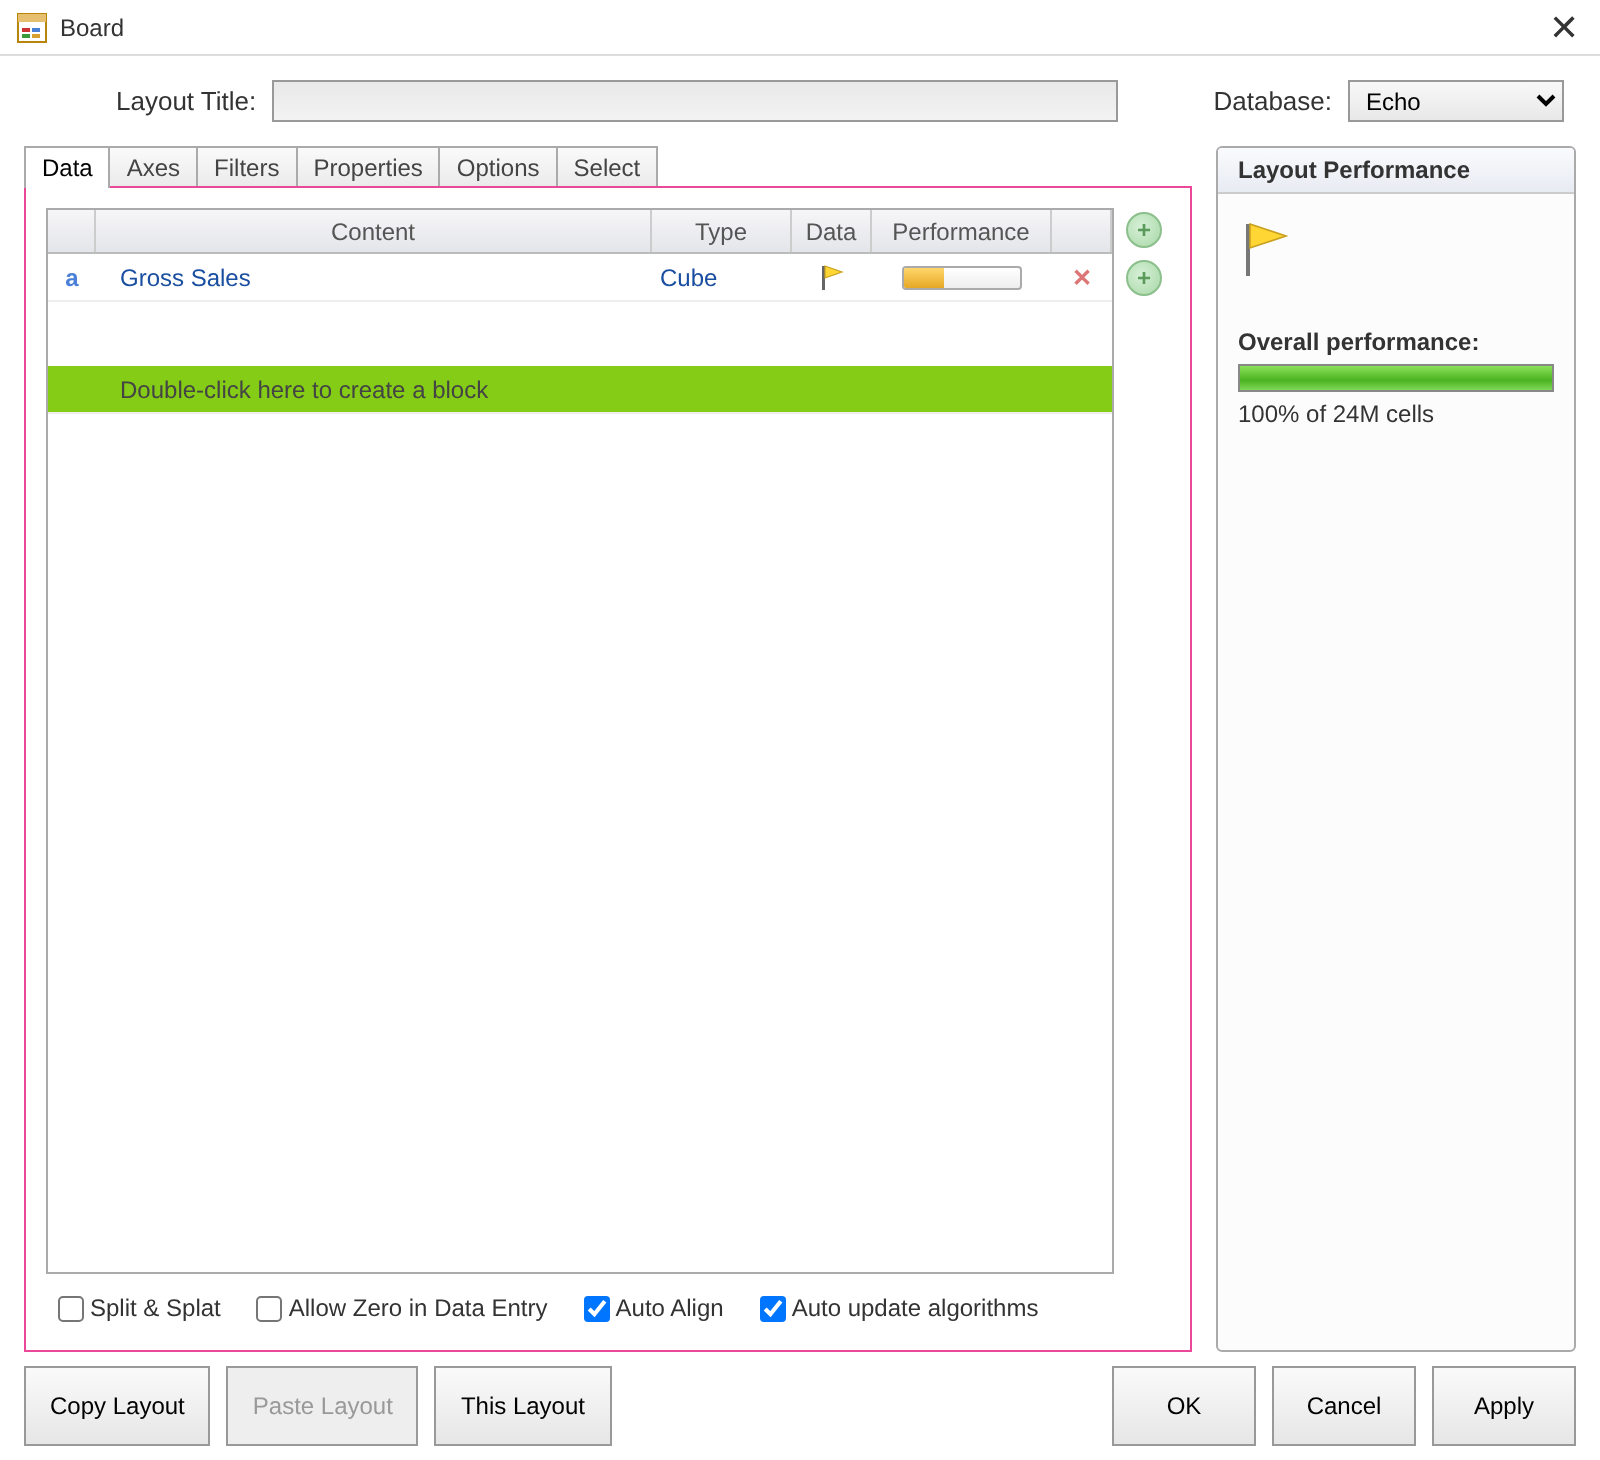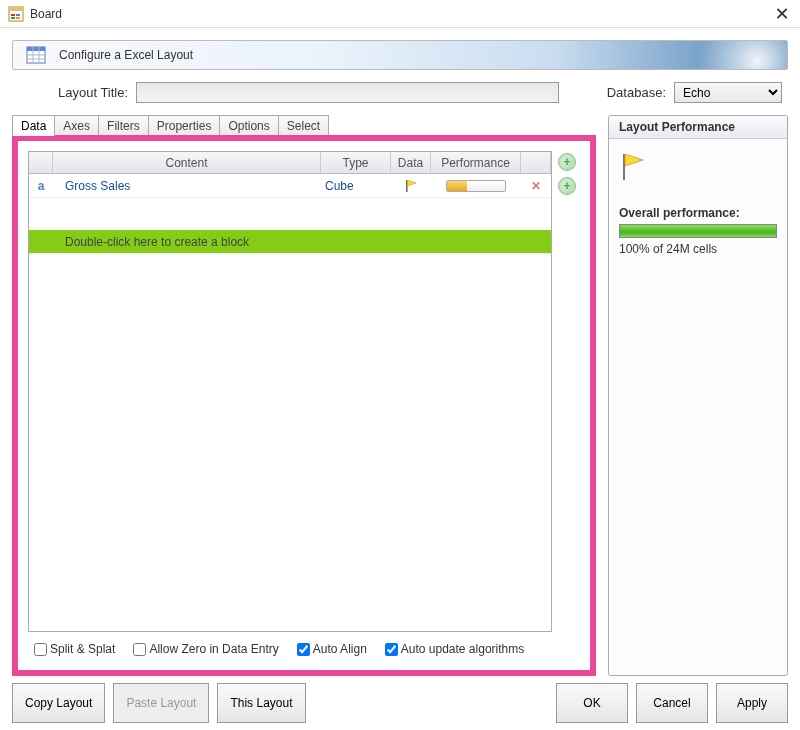--- a/index.html
+++ b/index.html
@@ -18,21 +18,21 @@
 .title-row label { font-size: 13px; margin-left: 40px; }
 .title-row input[type=text] { flex: 1; height: 21px; border: 1px solid #999; background: linear-gradient(to bottom, #e8e8e8, #f3f3f3); padding: 0 4px; font-size: 12px; }
 .db-combo { width: 108px; height: 21px; border: 1px solid #999; background: linear-gradient(to bottom, #f8f8f8, #e8e8e8); padding: 0 4px; font-size: 12px; }
 .main-area { flex: 1; display: flex; gap: 12px; min-height: 0; }
 .left-col { flex: 1; display: flex; flex-direction: column; }
 .right-col { width: 180px; display: flex; flex-direction: column; }
 .tabs { display: flex; }
 .tab { border: 1px solid #aaa; border-bottom: none; padding: 3px 8px; font-size: 12px; background: linear-gradient(to bottom, #fafafa, #eaeaea); margin-right: -1px; cursor: pointer; }
 .tab.active { background: #fff; color: #000; position: relative; z-index: 2; }
 .tab:not(.active) { color: #444; }
-.tab-body { flex: 1; border: 6px solid #ec4899; background: #fff; margin-top: -1px; padding: 10px; display: flex; gap: 6px; flex-direction: column; position: relative; }
+.tab-body { flex: 1; border: 1px solid #ec4899; background: #fff; margin-top: -1px; padding: 10px; display: flex; gap: 6px; flex-direction: column; position: relative; }
 .grid-wrap { flex: 1; display: flex; gap: 6px; min-height: 0; }
 .grid { flex: 1; border: 1px solid #aaa; background: #fff; display: flex; flex-direction: column; }
 .grid-header { display: flex; height: 22px; background: linear-gradient(to bottom, #f6f6f8, #e4e5ea); border-bottom: 1px solid #bbb; font-size: 12px; color: #555; }
 .grid-header .gh { border-right: 1px solid #ccc; display: flex; align-items: center; justify-content: center; padding: 0 4px; }
 .gh-handle { width: 24px; }
 .gh-content { flex: 1; }
 .gh-type { width: 70px; }
 .gh-data { width: 40px; }
 .gh-perf { width: 90px; }
 .gh-del { width: 30px; border-right: none; }
@@ -86,33 +86,20 @@
           <rect x="3" y="11" width="4" height="2" fill="#3a9a3a"></rect>
           <rect x="8" y="11" width="4" height="2" fill="#d8a030"></rect>
         </svg>
     </span>
     <span class="title">Board</span>
     <span class="close">✕</span>
   </div>
 
   <div class="content">
 
-    <div class="header-panel">
-      <span class="sheet-icon">
-        <svg width="22" height="22" viewBox="0 0 22 22">
-            <rect x="2" y="3" width="18" height="16" fill="#fff" stroke="#5a7ab8"></rect>
-            <rect x="2" y="3" width="18" height="4" fill="#5a8ad8"></rect>
-            <line x1="8" y1="3" x2="8" y2="19" stroke="#a8b8d8"></line>
-            <line x1="14" y1="3" x2="14" y2="19" stroke="#a8b8d8"></line>
-            <line x1="2" y1="11" x2="20" y2="11" stroke="#a8b8d8"></line>
-            <line x1="2" y1="15" x2="20" y2="15" stroke="#a8b8d8"></line>
-          </svg>
-      </span>
-      <span class="header-title">Configure a Excel Layout</span>
-    </div>
 
     <div class="title-row">
       <label>Layout Title:</label>
       <input type="text" value="" style="">
       <label>Database:</label>
       <select class="db-combo">
         <option>Echo</option>
       </select>
     </div>
 

